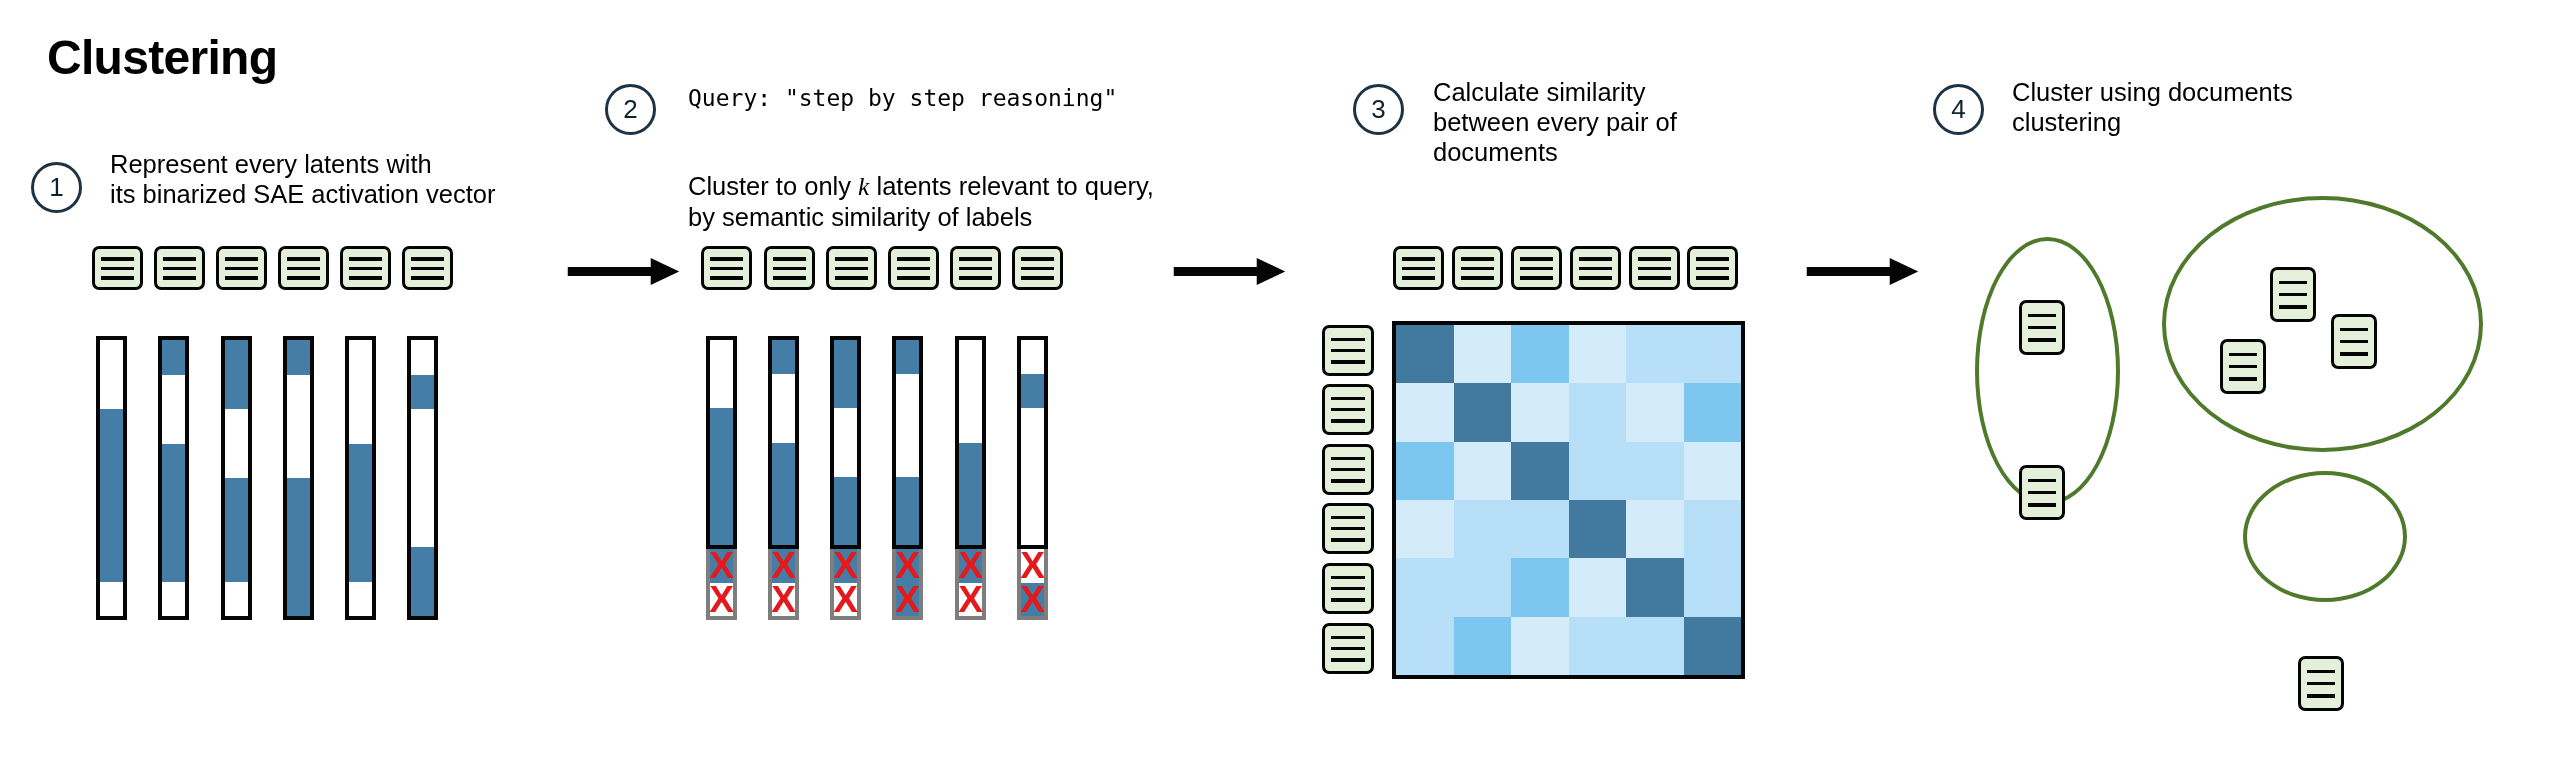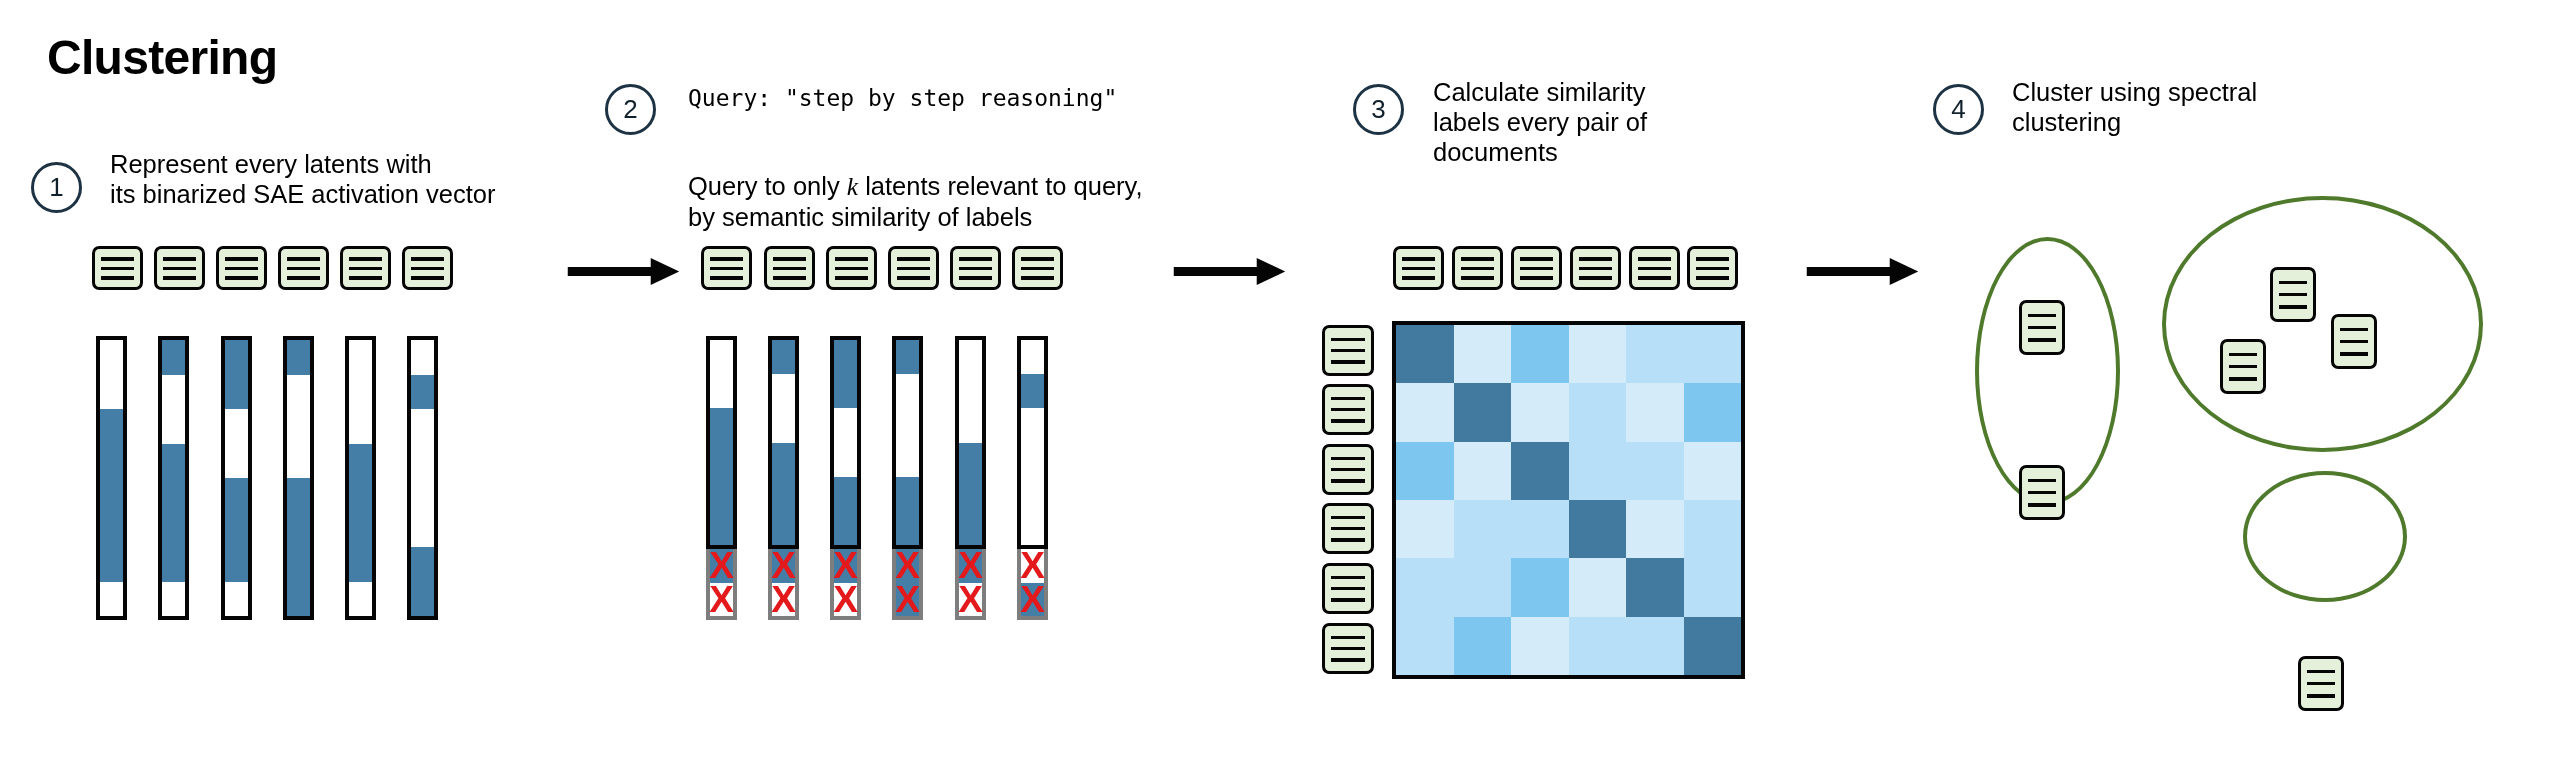--- a/index.html
+++ b/index.html
@@ -121,35 +121,35 @@
   <span>1</span>
 </div>
 <div class="step-caption" style="left:110px;top:149px;">Represent every latents with
 its binarized SAE activation vector</div>
 
 <div class="step-badge" style="left:605px;top:84px;">
   <span>2</span>
 </div>
 <div class="mono-line" style="left:688px;top:85px;">Query: "step by step reasoning"</div>
 <div class="step-caption" style="left:688px;top:141px;">
-  <span>Query to only </span><span class="ital">k</span><span> latents relevant to query,
+  <span>Cluster to only </span><span class="ital">k</span><span> latents relevant to query,
 by semantic similarity of labels</span>
 </div>
 
 <div class="step-badge" style="left:1353px;top:84px;">
   <span>3</span>
 </div>
 <div class="step-caption" style="left:1433px;top:77px;">Calculate similarity
-labels every pair of
+between every pair of
 documents</div>
 
 <div class="step-badge" style="left:1933px;top:84px;">
   <span>4</span>
 </div>
-<div class="step-caption" style="left:2012px;top:77px;">Cluster using spectral
+<div class="step-caption" style="left:2012px;top:77px;">Cluster using documents
 clustering</div>
 
 <div class="arrow" style="left:567px;top:254px;width:113px;">
   <svg width="113" height="35" viewBox="0 0 172 54">
     <path d="M0 20 H128 V6 L172 27 L128 48 V34 H0 Z" fill="#050505"></path>
   </svg>
 </div>
 <div class="arrow" style="left:1173px;top:254px;width:113px;">
   <svg width="113" height="35" viewBox="0 0 172 54">
     <path d="M0 20 H128 V6 L172 27 L128 48 V34 H0 Z" fill="#050505"></path>

